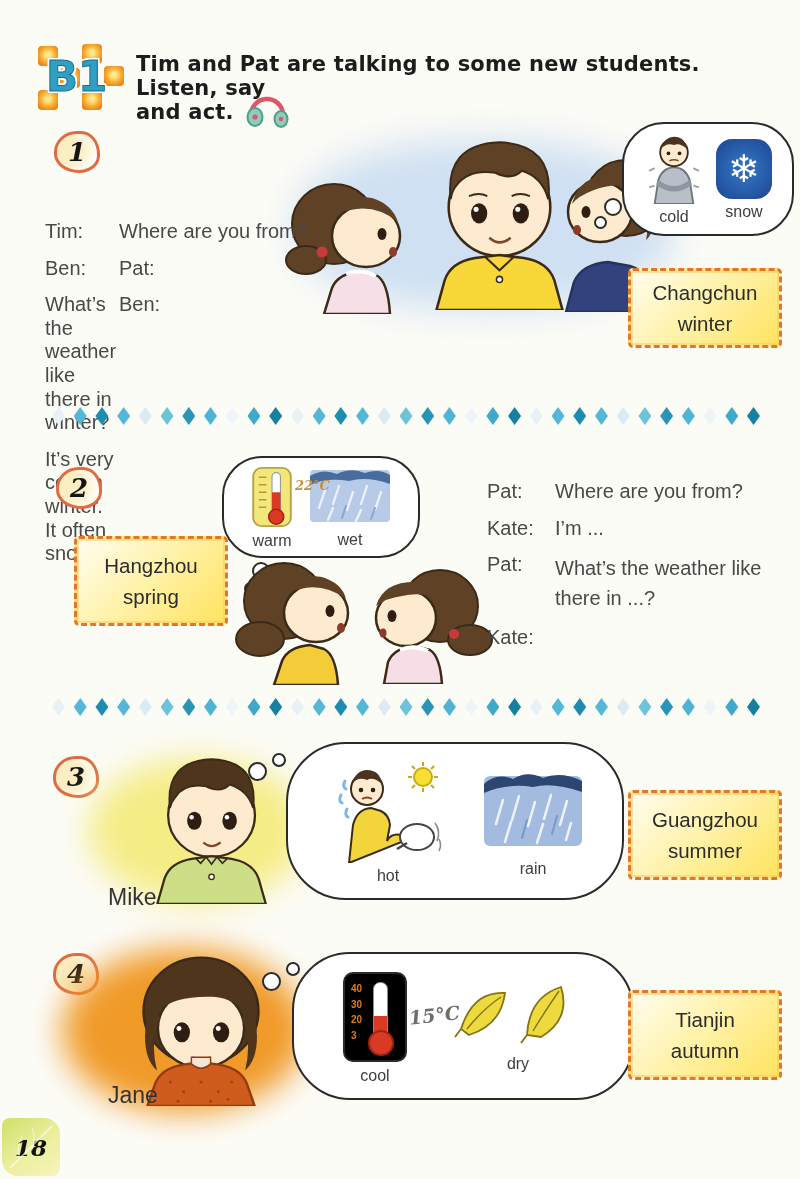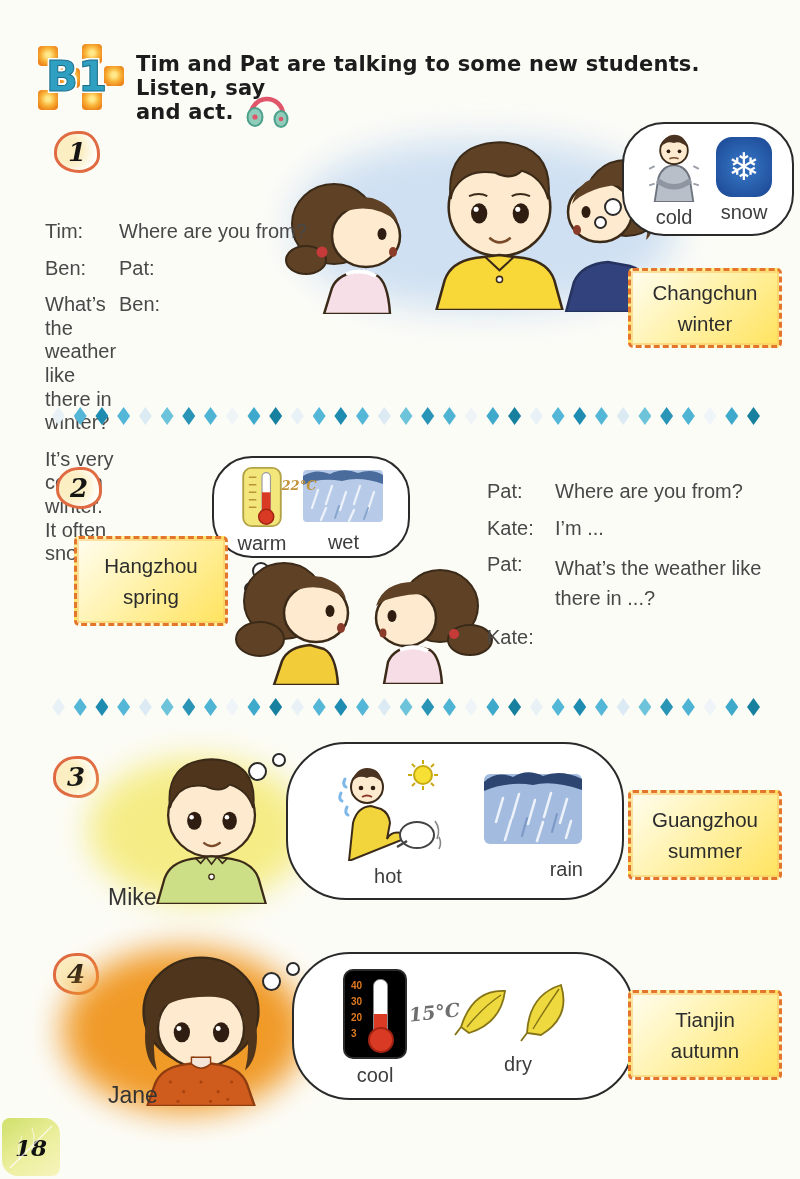--- a/index.html
+++ b/index.html
@@ -27,21 +27,21 @@
     background:radial-gradient(circle at 32% 45%,#fbeec2 35%,#fffdf6 75%);
     display:flex;align-items:center;justify-content:center;
     font:italic 700 26px "DejaVu Serif",serif;color:#141414;box-sizing:border-box}
   .card{border:3px dashed #e4752c;border-radius:5px;box-sizing:border-box;
     background:linear-gradient(135deg,#fffdf0 0%,#fff4b4 40%,#ffe35e 100%);
     box-shadow:inset 0 0 0 2px rgba(250,200,100,.55);
     display:flex;flex-direction:column;align-items:center;justify-content:center;
     gap:7px;font-size:20.5px;color:#2c2c2c;text-align:center}
   .bubble{background:#fff;border:2.5px solid #2a2a2a;box-sizing:border-box}
   .tb{position:absolute;background:#fff;border:2px solid #2a2a2a;border-radius:50%}
-  .icolabel{font-size:20px;color:#3d3d3d;text-align:center}
+  .icolabel{font-size:16px;color:#3d3d3d;text-align:center}
   .name-label{font-size:23px;color:#333}
   .dlg{display:grid;grid-template-columns:74px auto;row-gap:13px;font-size:20px;color:#484848;line-height:1.18}
   .dlg .spk{white-space:nowrap}
   .divider{display:flex;align-items:center;justify-content:space-between;width:708px;height:20px}
   .dmd{width:13px;height:18px;clip-path:polygon(50% 0,100% 50%,50% 100%,0 50%);display:inline-block;flex:none}
   .glow{position:absolute;border-radius:50%;filter:blur(16px)}
   .wash{position:absolute;filter:blur(18px);border-radius:45%}
 
   
   .snow-tile{width:56px;height:60px;border-radius:16px;background:radial-gradient(circle at 50% 50%,#2f6ab8 30%,#1f4d9a 85%);
@@ -215,21 +215,21 @@
     <span class="dmd" style="background: rgb(79, 179, 212);"></span>
     <span class="dmd" style="background: rgb(238, 244, 248);"></span>
     <span class="dmd" style="background: rgb(63, 169, 204);"></span>
     <span class="dmd" style="background: rgb(22, 128, 158);"></span>
   </div>
 
 <div class="abs num-badge" style="left:56px;top:467px">
   <span>2</span>
 </div>
 
-<div class="abs bubble" style="left:212px;top:456px;width:198px;height:102px;border-radius:40px;display:flex;align-items:flex-start;justify-content:center;gap:16px;padding:8px 10px 4px;position:absolute">
+<div class="abs bubble" style="left:222px;top:456px;width:198px;height:102px;border-radius:40px;display:flex;align-items:flex-start;justify-content:center;gap:16px;padding:8px 10px 4px;position:absolute">
   <div style="display:flex;flex-direction:column;align-items:center;position:relative">
     <span>
       <svg width="42" height="62" viewBox="0 0 44 66">
         <rect x="2" y="2" width="40" height="62" rx="9" fill="#f3e77c" stroke="#b3a246" stroke-width="2"></rect>
         <path d="M8 12 h8 M8 20 h8 M8 28 h8 M8 36 h8 M8 44 h8" stroke="#bb9433" stroke-width="1.6"></path>
         <rect x="22" y="7" width="9" height="44" rx="4.5" fill="#fff" stroke="#999" stroke-width="1.2"></rect>
         <rect x="22" y="28" width="9" height="23" fill="#d93a23"></rect>
         <circle cx="26.5" cy="54" r="8" fill="#d93a23" stroke="#a32313" stroke-width="1.6"></circle>
       </svg>
     </span>
@@ -377,21 +377,21 @@
         <path d="M35 38 Q40 35 45 38" stroke="#8a3b2a" stroke-width="2" fill="none"></path>
         <path d="M18 20 q-3 6 1 8 M14 34 q-3 6 1 8 M20 48 q-3 6 1 8" stroke="#7db8e8" stroke-width="3" fill="none" stroke-linecap="round"></path>
         <path d="M22 102 L26 64 Q30 48 44 47 L54 50 Q62 54 63 64 L60 80 Q64 72 74 74 L82 78 Z" fill="#f2d53c" stroke="#3b2a18" stroke-width="2"></path>
         <ellipse cx="90" cy="76" rx="17" ry="13" fill="#fff" stroke="#444" stroke-width="2"></ellipse>
         <path d="M80 82 L70 88" stroke="#444" stroke-width="2.5"></path>
         <path d="M108 62 q6 8 2 18 M112 78 q3 6 0 12" stroke="#888" stroke-width="1.6" fill="none"></path>
       </svg>
     </span>
     <div class="icolabel">hot</div>
   </div>
-  <div style="display:flex;flex-direction:column;align-items:flex-end;gap:8px">
+  <div style="display:flex;flex-direction:column;align-items:center;gap:8px">
     <span>
       <svg width="100" height="80" viewBox="0 0 100 80">
         <rect x="1" y="8" width="98" height="70" rx="6" fill="#a3bbde"></rect>
         <path d="M1 16 Q13 4 30 11 Q44 2 60 10 Q78 3 99 13 L99 24 Q70 14 50 19 Q24 15 1 25 Z" fill="#2c4671"></path>
         <g stroke="#edf2fa" stroke-width="2.6" stroke-linecap="round">
           <path d="M20 32 L13 56"></path>
             <path d="M36 28 L29 52"></path>
             <path d="M52 34 L45 58"></path>
           <path d="M68 27 L61 51"></path>
             <path d="M84 33 L77 57"></path>

